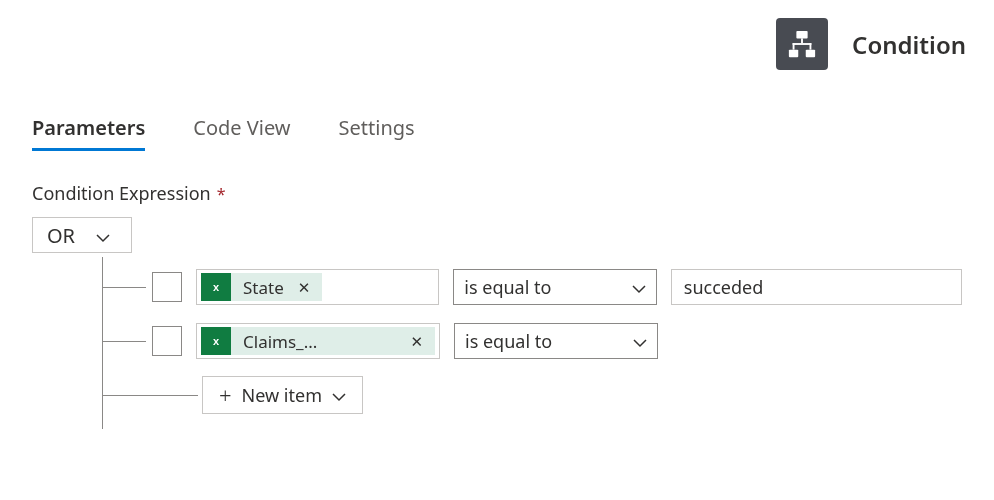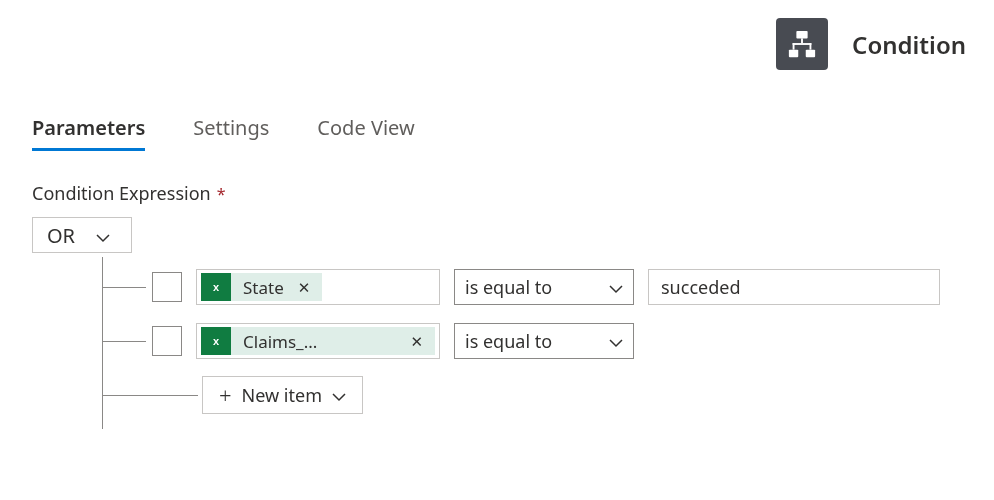--- a/index.html
+++ b/index.html
@@ -88,21 +88,21 @@
   .excel-icn{
     width:30px;height:28px;background:var(--excel-green);
     display:flex;align-items:center;justify-content:center;flex:0 0 auto;
   }
   .excel-icn span{color:#fff;font-family:Arial,sans-serif;font-size:11px;font-weight:bold;}
   .chip-label{font-size:17px;color:var(--text);white-space:nowrap;overflow:hidden;text-overflow:ellipsis;}
   .chip-x{font-size:15px;color:var(--text);cursor:pointer;margin-left:auto;padding:0 2px;}
 
   .cmp-select{
     display:flex;align-items:center;justify-content:space-between;
-    border:1px solid var(--border);height:36px;width:180px;padding:0 10px;font-size:18px;
+    border:1px solid var(--border);height:36px;width:204px;padding:0 10px;font-size:18px;
     background:#fff;cursor:pointer;
   }
 
   .val-input{
     border:1px solid var(--border-light);height:36px;width:292px;padding:0 12px;font-size:18px;
     font-family:inherit;color:var(--text);background:#fff;
   }
 
   
   .new-row{
@@ -130,22 +130,22 @@
       <rect x="6" y="15" width="20" height="2"></rect>
       <rect x="6" y="15" width="2" height="7"></rect>
       <rect x="24" y="15" width="2" height="7"></rect>
     </svg>
   </div>
   <div class="header-title">Condition</div>
 </div>
 
 <div class="tabs">
   <div class="tab active">Parameters</div>
+  <div class="tab">Code View</div>
   <div class="tab">Settings</div>
-  <div class="tab">Code View</div>
 </div>
 
 <div class="section">
   <span class="section-label">Condition Expression</span>
   <span class="req">*</span>
 </div>
 
 <div class="tree-wrap">
   <div class="op-select">
     <span>OR</span>

